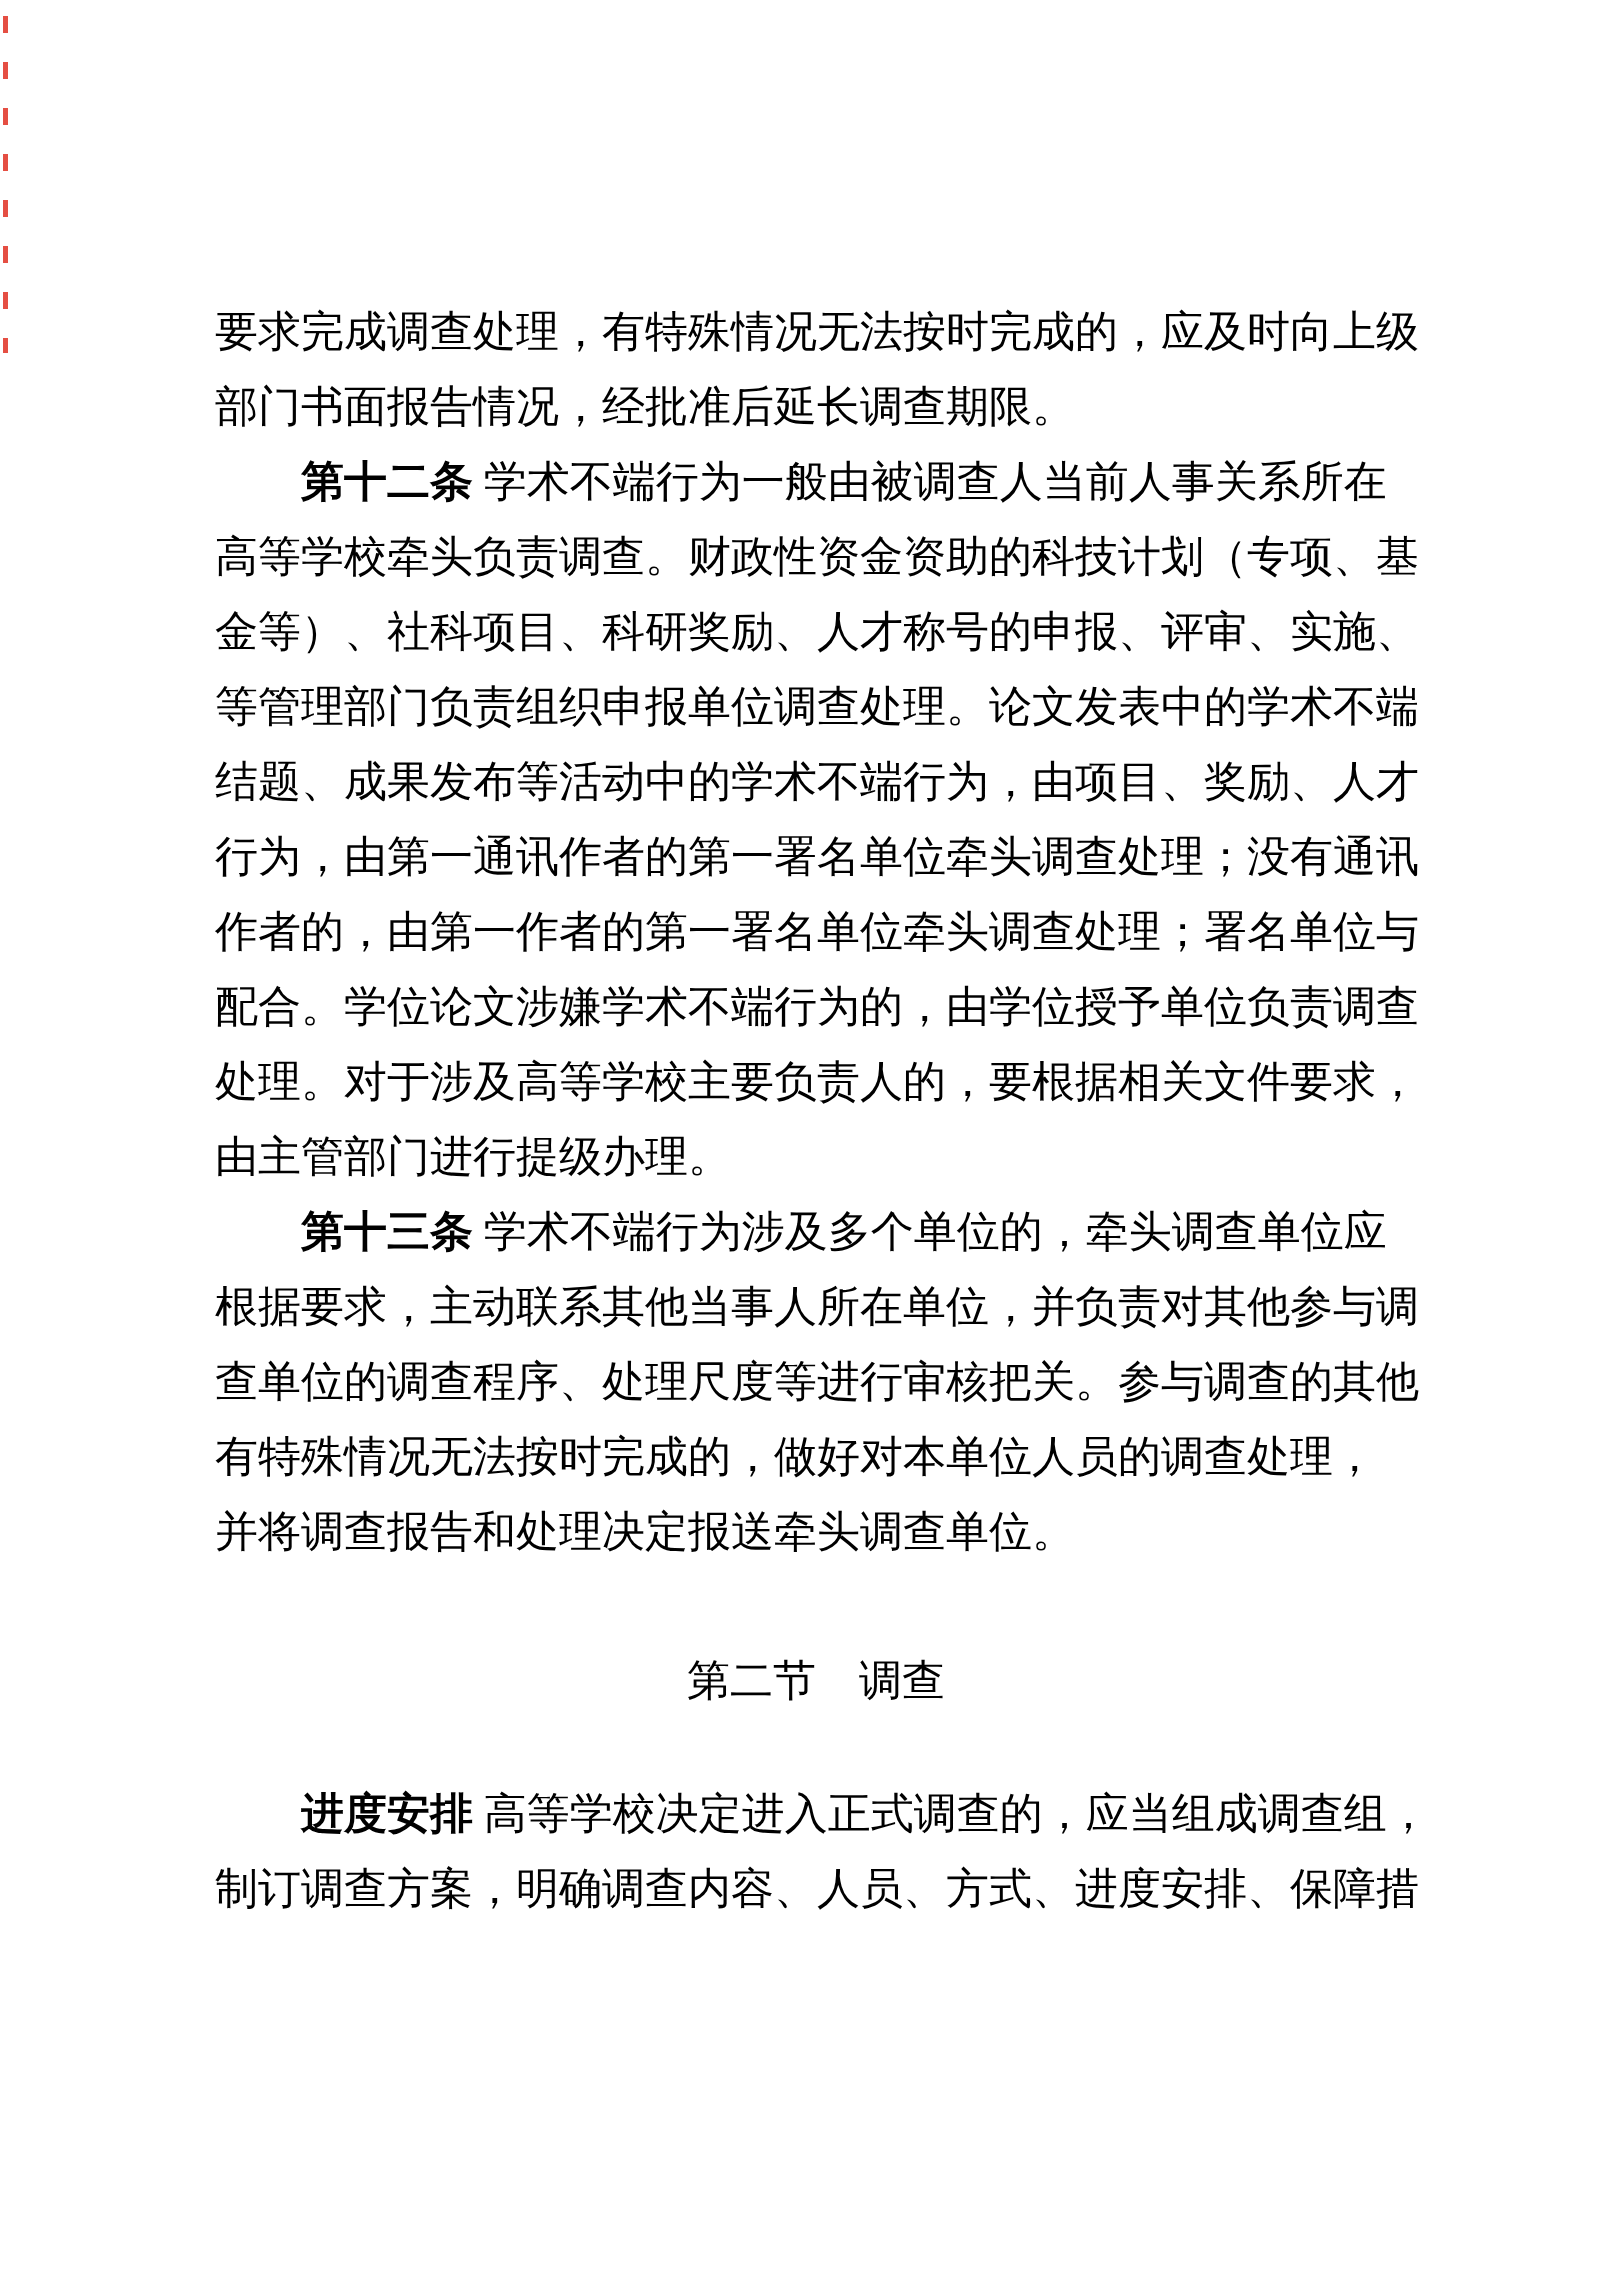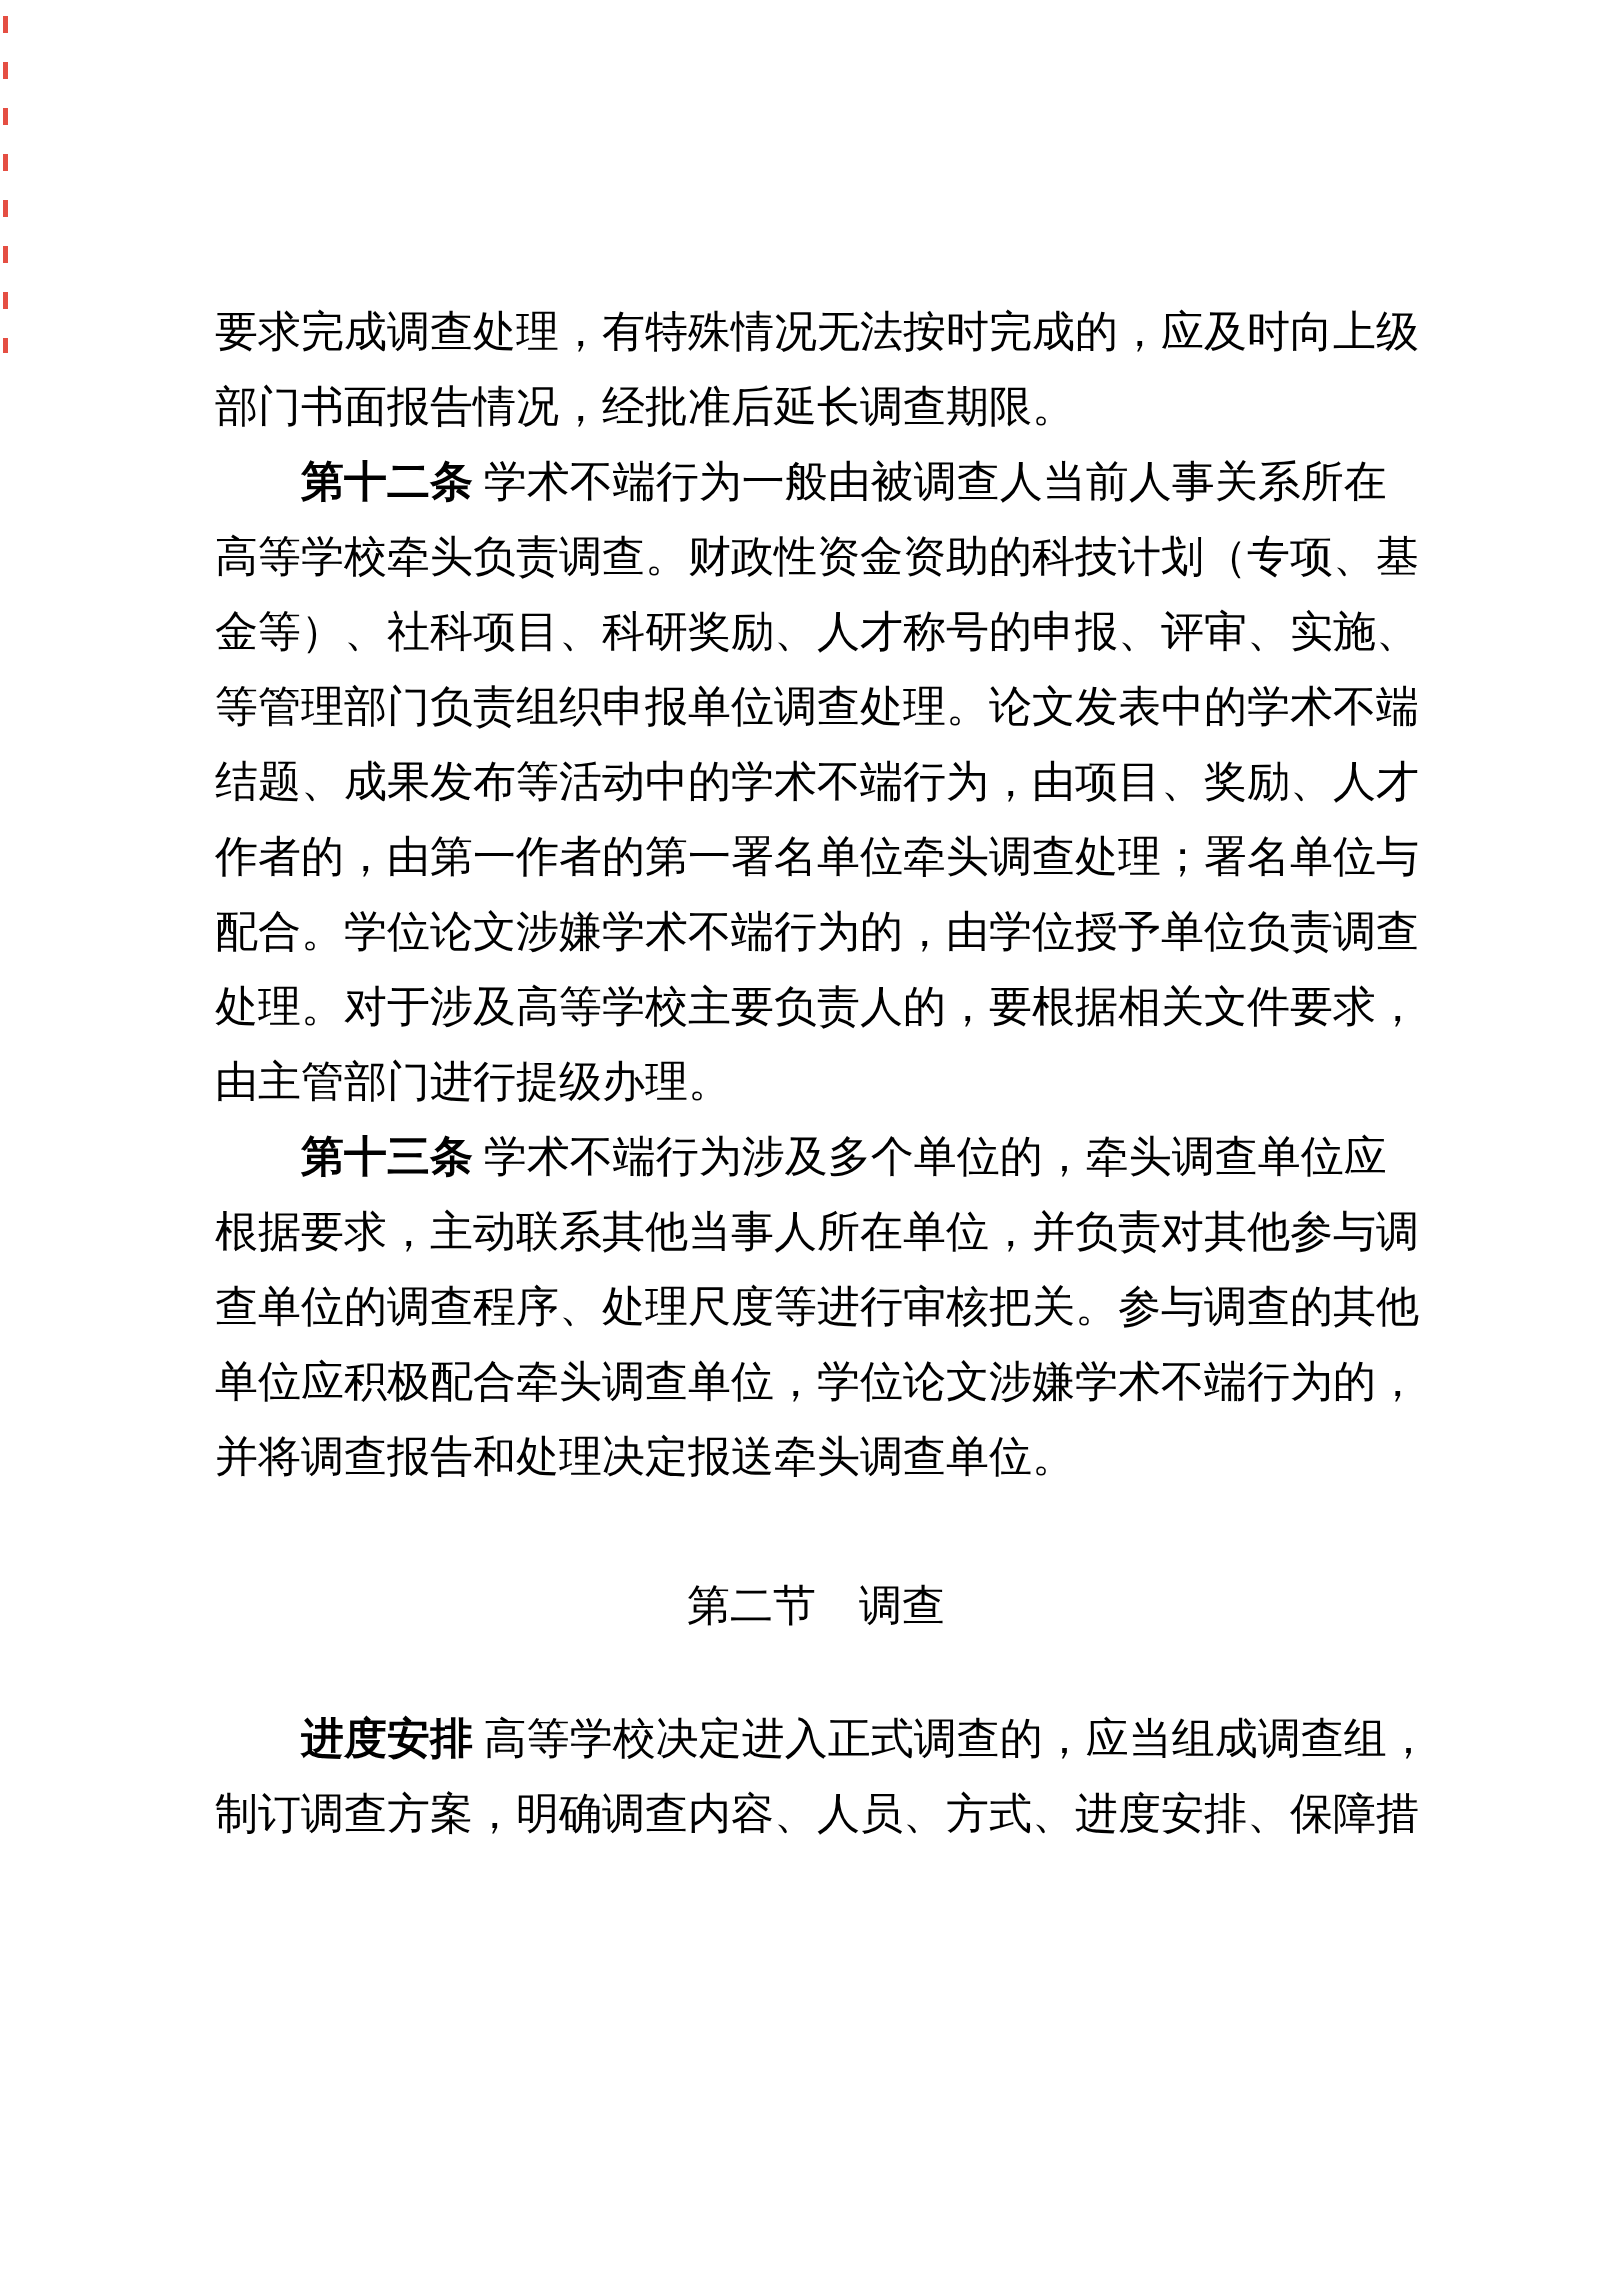--- a/index.html
+++ b/index.html
@@ -74,28 +74,29 @@
   <div class="scan-artifact"></div>
 
   <div class="doc-body">
       <div class="line">要求完成调查处理，有特殊情况无法按时完成的，应及时向上级</div>
       <div class="line">部门书面报告情况，经批准后延长调查期限。</div>
       <div class="line indent"><span class="article-no">第十二条</span> 学术不端行为一般由被调查人当前人事关系所在</div>
       <div class="line">高等学校牵头负责调查。财政性资金资助的科技计划（专项、基</div>
       <div class="line">金等）、社科项目、科研奖励、人才称号的申报、评审、实施、</div>
       <div class="line">等管理部门负责组织申报单位调查处理。论文发表中的学术不端</div>
       <div class="line">结题、成果发布等活动中的学术不端行为，由项目、奖励、人才</div>
+      <div class="line">行为，由第一通讯作者的第一署名单位牵头调查处理；没有通讯</div>
       <div class="line">作者的，由第一作者的第一署名单位牵头调查处理；署名单位与</div>
       <div class="line">配合。学位论文涉嫌学术不端行为的，由学位授予单位负责调查</div>
       <div class="line">处理。对于涉及高等学校主要负责人的，要根据相关文件要求，</div>
       <div class="line">由主管部门进行提级办理。</div>
       <div class="line indent"><span class="article-no">第十三条</span> 学术不端行为涉及多个单位的，牵头调查单位应</div>
       <div class="line">根据要求，主动联系其他当事人所在单位，并负责对其他参与调</div>
       <div class="line">查单位的调查程序、处理尺度等进行审核把关。参与调查的其他</div>
-      <div class="line">单位应积极配合牵头调查单位，学位论文涉嫌学术不端行为的，</div>
+      <div class="line">有特殊情况无法按时完成的，做好对本单位人员的调查处理，</div>
       <div class="line">并将调查报告和处理决定报送牵头调查单位。</div>
       <div class="line section-heading">第二节　调查</div>
       <div class="line indent"><span class="article-no">进度安排</span> 高等学校决定进入正式调查的，应当组成调查组，</div>
       <div class="line">制订调查方案，明确调查内容、人员、方式、进度安排、保障措</div>
     </div>
 
   <div class="page-number">— 4 —</div>
 </div>
 
 

